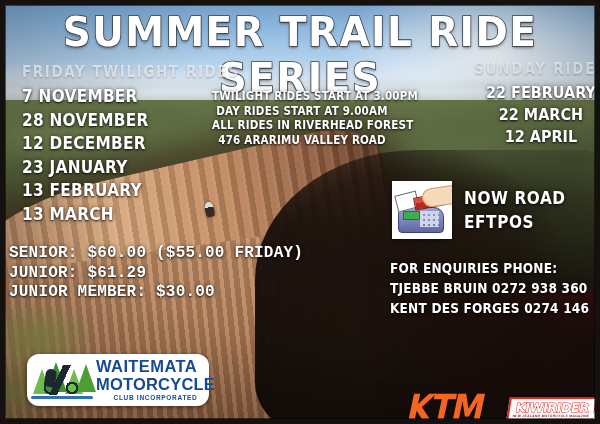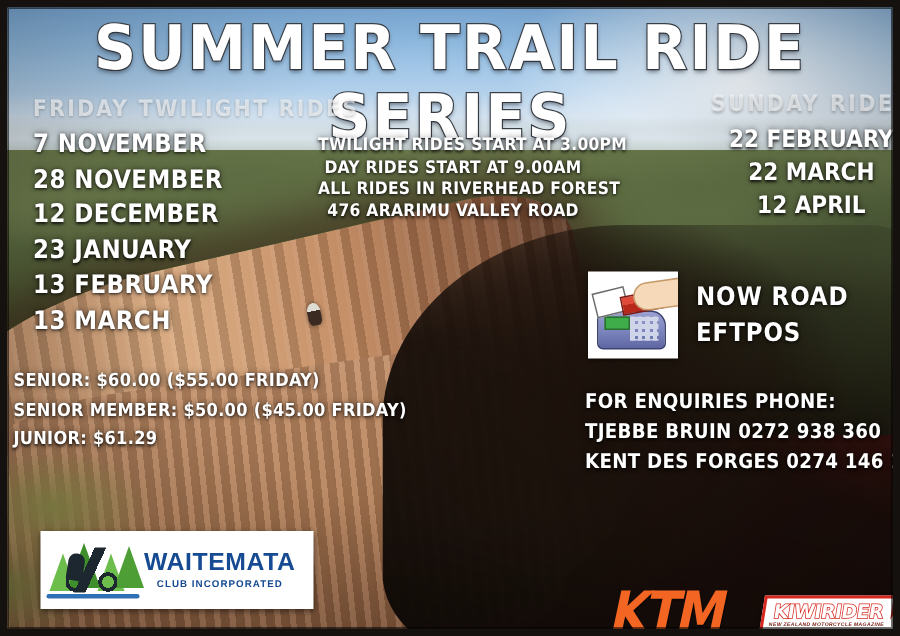--- a/index.html
+++ b/index.html
@@ -164,21 +164,21 @@
   .centre{position:absolute;left:212px;top:89px;width:180px;text-align:center;}
   .centre .line{display:block;font-size:11.5px;line-height:14.5px;letter-spacing:.2px;}
 
   
   .sunday{position:absolute;left:474px;top:60px;text-align:center;}
   .sunday .col-head{display:block;margin-bottom:4px;letter-spacing:1.8px;color:rgba(255,255,255,.55);}
   .sunday .line{display:block;font-size:16px;line-height:22px;}
 
   
   .prices{position:absolute;left:9px;top:244px;}
-  .prices .line{display:block;font-size:12px;line-height:19.5px;letter-spacing:.2px;}
+  .prices .line{display:block;font-size:16px;line-height:19.5px;letter-spacing:.2px;font-family:Liberation Mono, monospace;}
 
   
   .eftpos{position:absolute;left:392px;top:181px;display:flex;align-items:center;gap:12px;}
   .eftpos-img{
     width:60px;height:58px;background:#ffffff;
     position:relative;overflow:hidden;
     box-shadow:0 1px 3px rgba(0,0,0,.6);
   }
   .eft-term{
     position:absolute;left:6px;top:26px;width:44px;height:24px;
@@ -213,20 +213,21 @@
 
   
   .enquiries{position:absolute;left:390px;top:258px;}
   .enquiries .line{display:block;font-size:13.5px;line-height:20px;letter-spacing:.2px;}
 
   
   .club-logo{
     position:absolute;left:27px;top:354px;width:182px;height:52px;
     background:#ffffff;display:flex;align-items:center;gap:3px;
     box-shadow:0 1px 4px rgba(0,0,0,.55);
+    border-radius:12px;
   }
   .club-mark{position:relative;width:62px;height:46px;margin-left:4px;flex:0 0 auto;}
   .tree{position:absolute;bottom:9px;width:0;height:0;border-left:9px solid transparent;border-right:9px solid transparent;border-bottom:25px solid #56a93b;}
   .tree.t1{left:2px;border-bottom-color:#6cbd4b;}
   .tree.t2{left:14px;bottom:11px;border-bottom:30px solid #3f8f2c;border-left-width:11px;border-right-width:11px;}
   .tree.t3{left:34px;border-bottom-color:#6cbd4b;}
   .tree.t4{left:45px;bottom:11px;border-bottom:28px solid #4d9e35;border-left-width:10px;border-right-width:10px;}
   .moto{
     position:absolute;left:13px;bottom:8px;width:34px;height:30px;
     background:
@@ -316,22 +317,22 @@
 
   <div class="sunday">
     <span class="col-head">SUNDAY RIDES</span>
     <span class="line">22 FEBRUARY</span>
     <span class="line">22 MARCH</span>
     <span class="line">12 APRIL</span>
   </div>
 
   <div class="prices">
     <span class="line">SENIOR: $60.00 ($55.00 FRIDAY)</span>
-    <span class="line">SENIOR MEMBER: $50.00 ($45.00 FRIDAY)</span>
     <span class="line">JUNIOR: $61.29</span>
+    <span class="line">JUNIOR MEMBER: $30.00</span>
   </div>
 
   <div class="eftpos">
     <div class="eftpos-img">
       <div class="eft-term">
         <div class="eft-screen"></div>
         <div class="eft-keys"></div>
       </div>
       <div class="eft-slip"></div>
       <div class="eft-card"></div>
@@ -354,20 +355,21 @@
       <div class="tree t1"></div>
       <div class="tree t2"></div>
       <div class="tree t3"></div>
       <div class="tree t4"></div>
       <div class="moto"></div>
       <div class="moto-rider"></div>
       <div class="ground"></div>
     </div>
     <div class="club-text">
       <div class="club-l1">WAITEMATA</div>
+      <div class="club-l2">MOTORCYCLE</div>
       <div class="club-l3">CLUB INCORPORATED</div>
     </div>
   </div>
 
   <div class="ktm">KTM</div>
 
   <div class="kiwirider">
     <span class="kiwirider-name">KIWIRIDER</span>
     <span class="kiwirider-tag">NEW ZEALAND MOTORCYCLE MAGAZINE</span>
     <span class="kiwirider-swoosh"></span>

